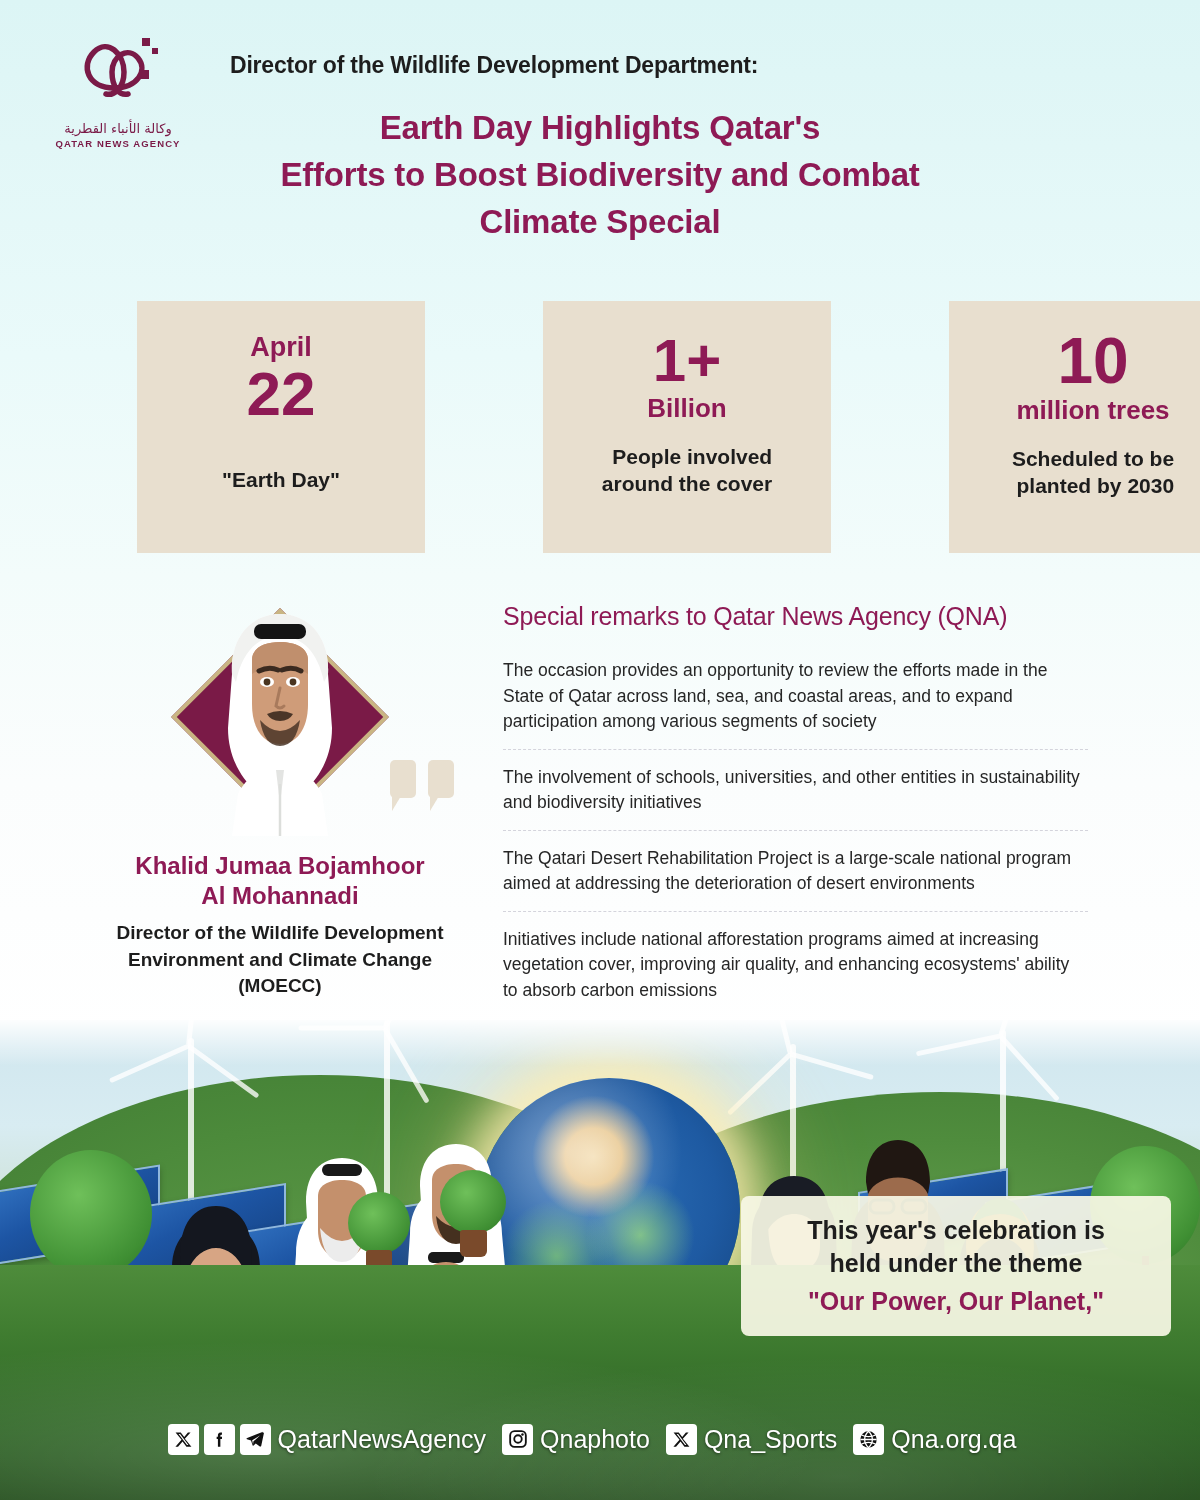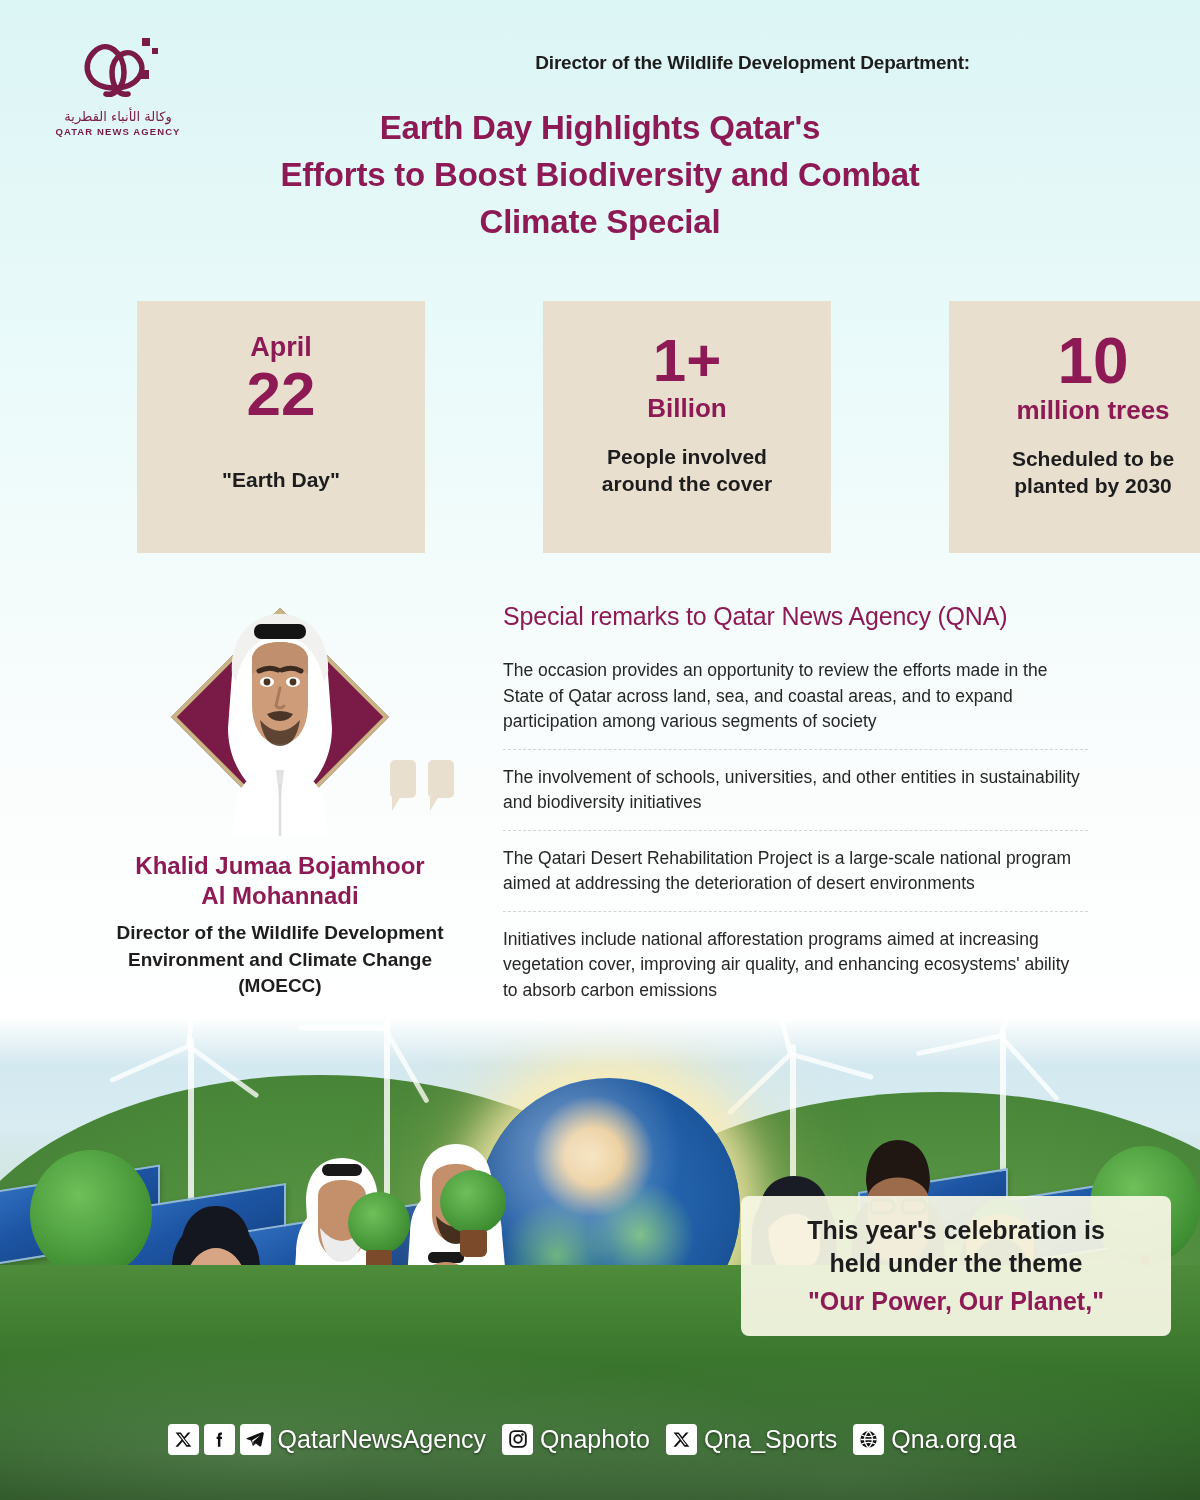--- a/index.html
+++ b/index.html
@@ -18,48 +18,48 @@
 
   
   .top-bg {
     position:absolute; left:0; top:0; width:1200px; height:1045px;
     background:linear-gradient(180deg,#dcf5f5 0%, #e2f7f7 14%, #eafafa 34%, #f3fcfb 55%, #fbfdfd 75%, #ffffff 100%);
   }
 
   
   .logo { position:absolute; left:48px; top:26px; width:140px; text-align:center; }
   .logo-mark { width:100px; height:82px; margin:0 auto; display:block; }
-  .logo-ar { font-size:13px; color:#7a1a47; letter-spacing:.5px; margin-top:2px; line-height:1.1;
+  .logo-ar { font-size:13px; color:#7a1a47; letter-spacing:.5px; margin-top:14px; line-height:1.1;
              font-family:"DejaVu Sans", sans-serif; }
   .logo-en { font-size:9.5px; color:#7a1a47; letter-spacing:1.1px; font-weight:bold; margin-top:2px; }
 
   
   .kicker {
-    position:absolute; left:230px; top:52px; width:740px; text-align:right;
-    font-size:19px; font-weight:bold; color:#1d1d1d; letter-spacing:-.2px;
+    position:absolute; left:230px; top:52px; width:740px; text-align:left;
+    font-size:23px; font-weight:bold; color:#1d1d1d; letter-spacing:-.2px;
   }
   .headline {
     position:absolute; left:200px; top:105px; width:800px; text-align:center;
     font-size:33px; font-weight:bold; color:#8e1a55; line-height:1.42;
     letter-spacing:-.2px;
   }
   .headline span { display:block; }
 
   
   .stats { position:absolute; left:137px; top:301px; width:1100px; height:252px;
            display:flex; justify-content:space-between; }
   .card {
     width:288px; height:252px; background:#e8dfcf;
     display:flex; flex-direction:column; align-items:center; justify-content:flex-start;
     padding-top:30px; text-align:center;
   }
   .c-top   { font-size:27px; font-weight:bold; color:#8e1a55; line-height:1.05; }
   .c-big   { font-size:62px; font-weight:bold; color:#8e1a55; line-height:1.0; margin-top:2px; }
   .c-sub   { font-size:26px; font-weight:bold; color:#8e1a55; line-height:1.05; margin-top:4px; }
-  .c-desc  { font-size:21px; font-weight:bold; color:#1d1d1d; line-height:1.28; margin-top:22px; }
+  .c-desc  { font-size:21px; font-weight:bold; color:#1d1d1d; line-height:1.28; margin-top:22px;text-align:right; }
   .card.c1 { padding-top:32px; }
   .card.c1 .c-desc { margin-top:42px; }
   .card.c2 { padding-top:28px; }
   .card.c2 .c-big { font-size:60px; }
   .card.c3 { padding-top:26px; }
   .card.c3 .c-big { font-size:64px; }
 
   
   .person { position:absolute; left:60px; top:600px; width:440px; text-align:center; }
   .photo-wrap { position:relative; width:440px; height:245px; }

